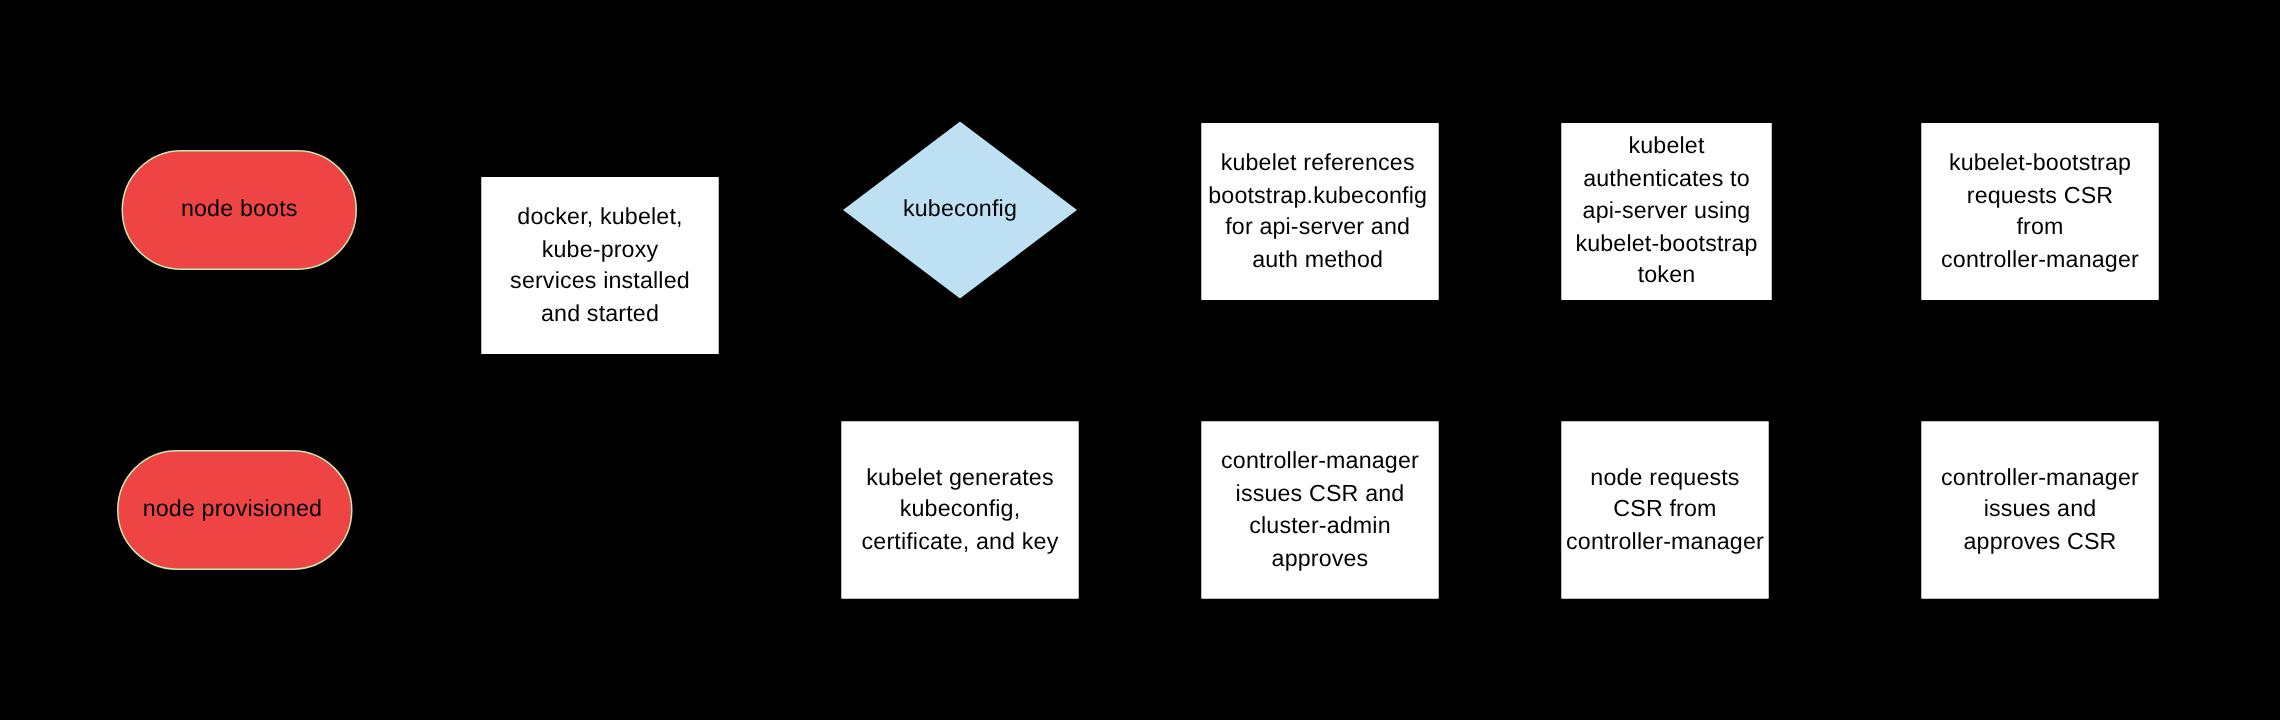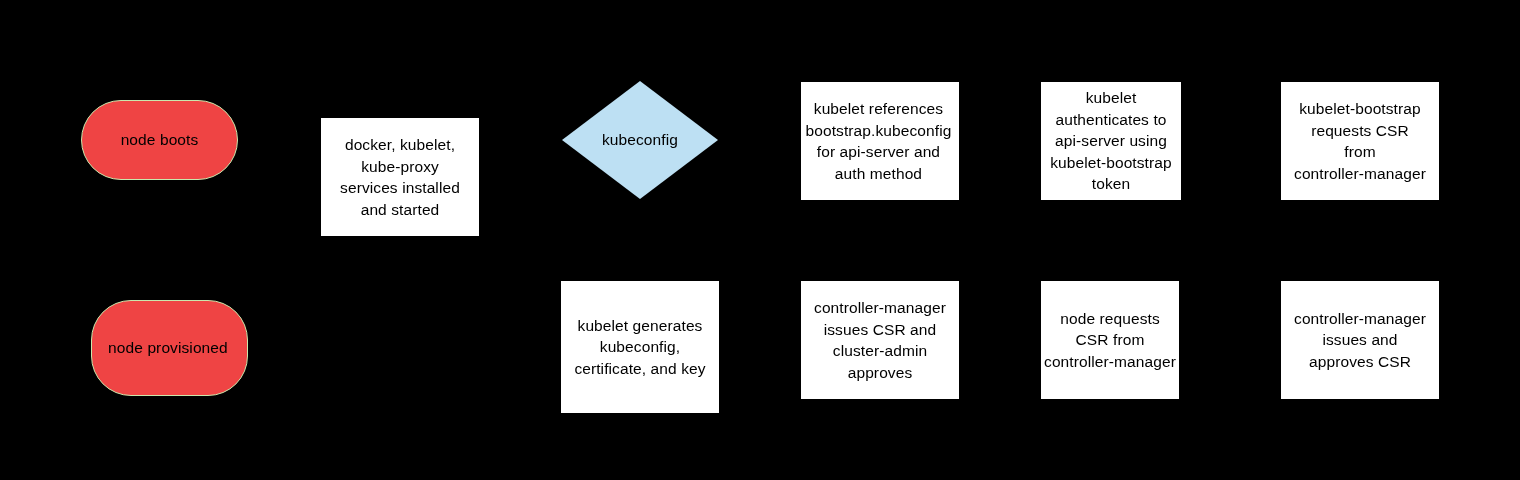--- a/index.html
+++ b/index.html
@@ -110,24 +110,24 @@
 token</span>
       </div>
       <div class="node shape-rect" style="left: 1281px; top: 82px; width: 158px; height: 118px;">
         <span class="label">kubelet-bootstrap
 requests CSR
 from
 controller-manager</span>
       </div>
     </div>
     <div style="position: absolute; left: 0px; top: 0px; width: 100%; height: 100%;">
-      <div class="node shape-rounded overflow-text" style="left: 91px; top: 300px; width: 157px; height: 96px;">
+      <div class="node shape-rounded overflow-text" style="left: 78px; top: 300px; width: 157px; height: 80px;">
         <span class="label">node provisioned</span>
       </div>
-      <div class="node shape-rect" style="left: 561px; top: 281px; width: 158px; height: 132px;">
+      <div class="node shape-rect" style="left: 561px; top: 281px; width: 158px; height: 118px;">
         <span class="label">kubelet generates
 kubeconfig,
 certificate, and key</span>
       </div>
       <div class="node shape-rect" style="left: 801px; top: 281px; width: 158px; height: 118px;">
         <span class="label">controller-manager
 issues CSR and
 cluster-admin
 approves</span>
       </div>

